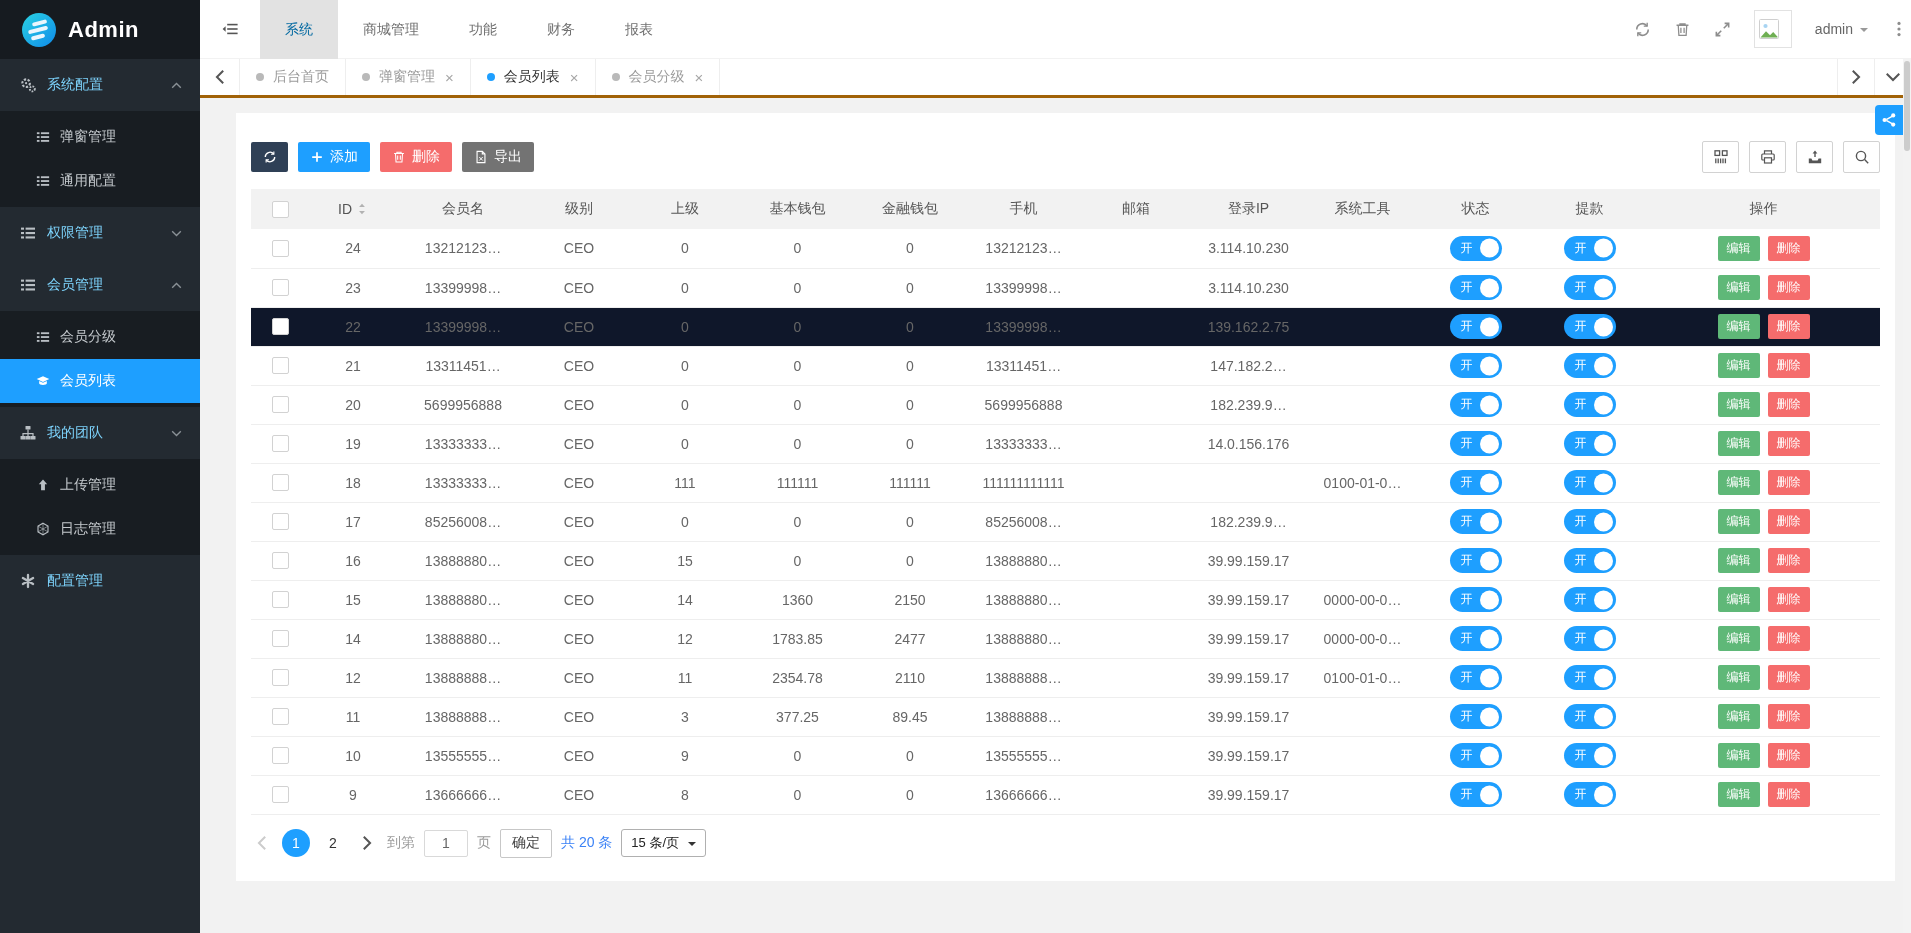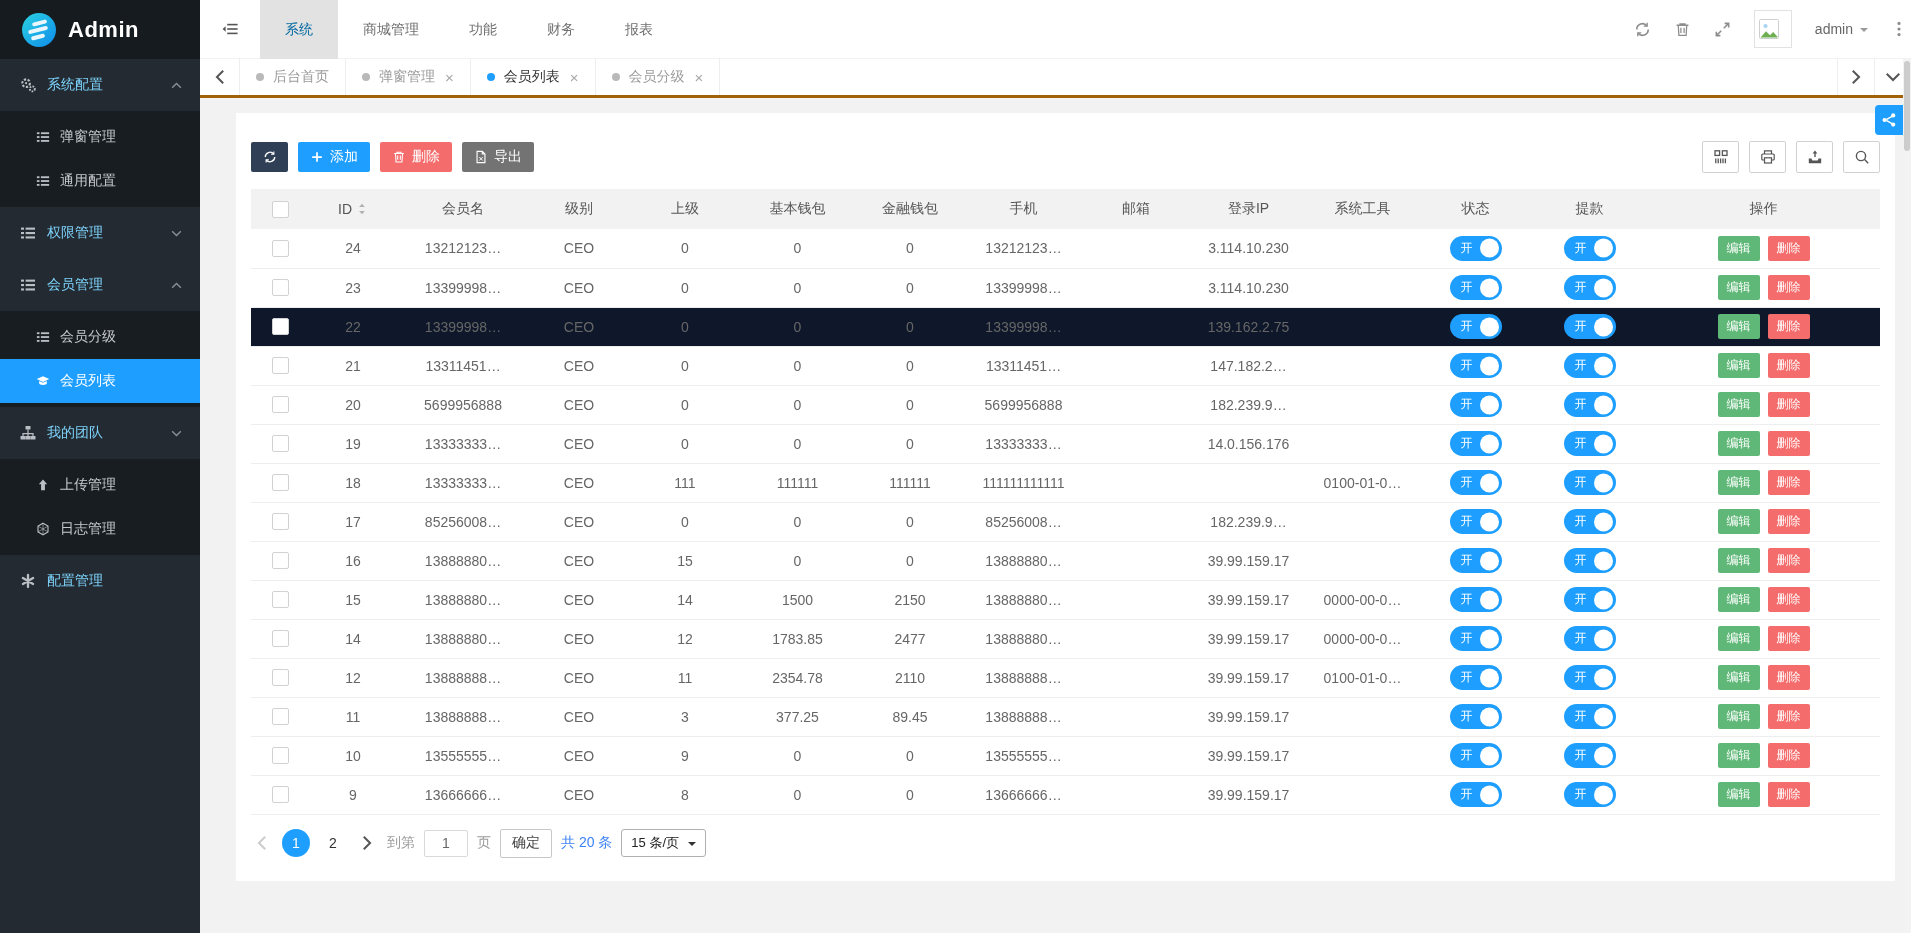--- a/index.html
+++ b/index.html
@@ -690,21 +690,21 @@
                     <i class="knob"></i>
                   </span></td>
                 <td><span class="btn-mini green">编辑</span><span class="btn-mini red">删除</span></td>
               </tr>
               <tr class="row">
                 <td><span class="checkbox"></span></td>
                 <td>15</td>
                 <td>13888880…</td>
                 <td>CEO</td>
                 <td>14</td>
-                <td>1500</td>
+                <td>1360</td>
                 <td>2150</td>
                 <td>13888880…</td>
                 <td></td>
                 <td>39.99.159.17</td>
                 <td>0000-00-0…</td>
                 <td><span class="switch">
                     <i class="sw-txt">开</i>
                     <i class="knob"></i>
                   </span></td>
                 <td><span class="switch">

